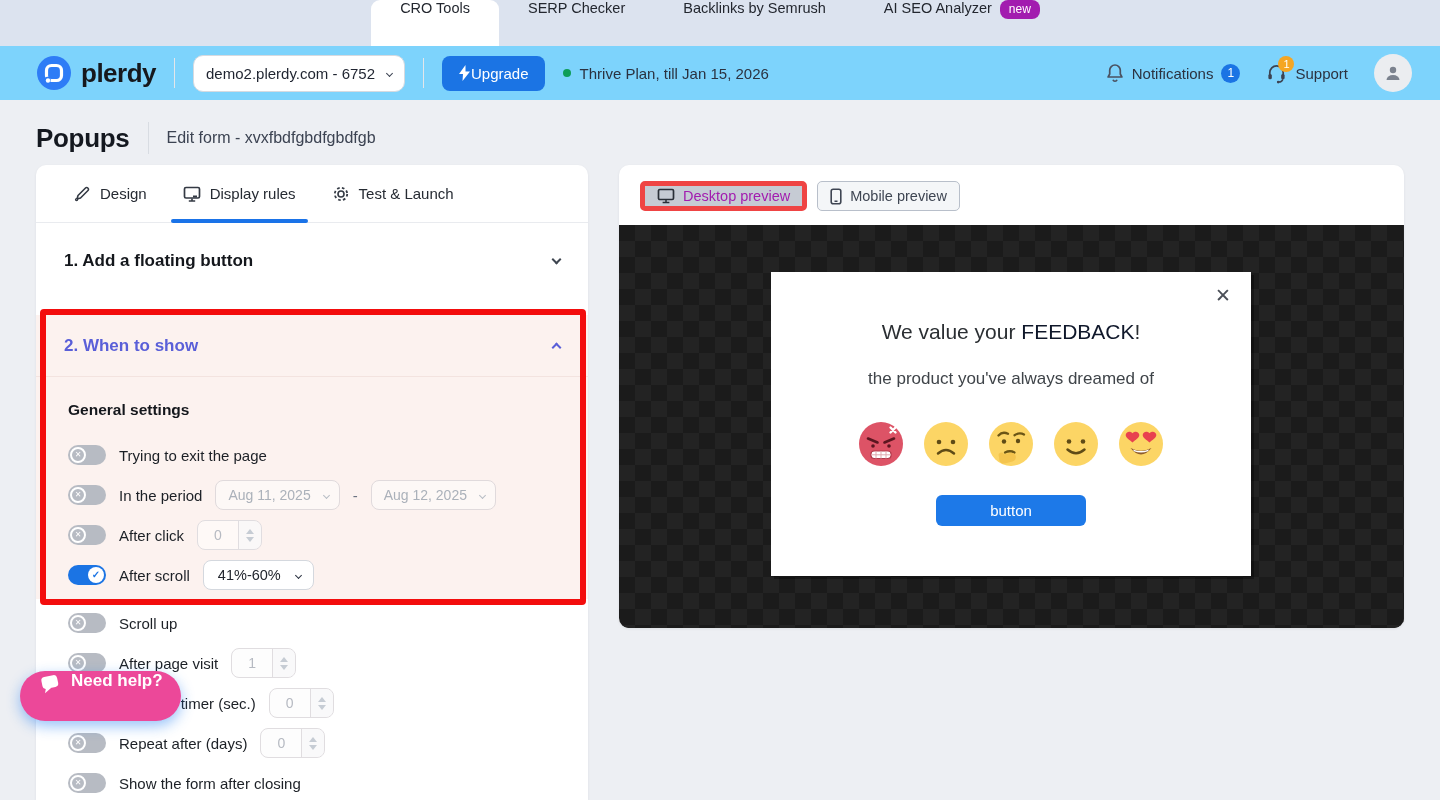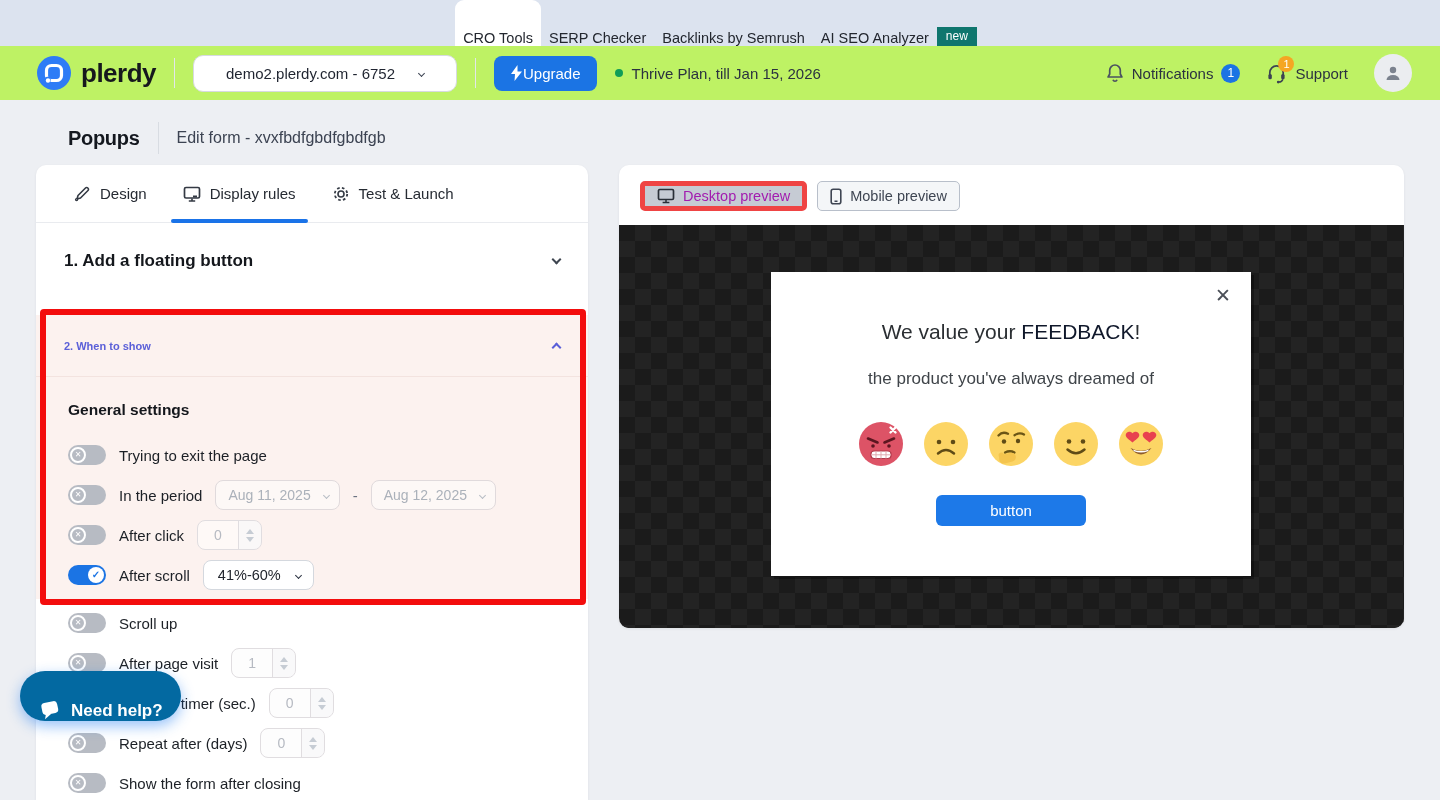--- a/index.html
+++ b/index.html
@@ -2,57 +2,57 @@
 <html><head>
 <meta charset="utf-8">
 <style>
   * { margin:0; padding:0; box-sizing:border-box; }
   html,body { width:1440px; height:800px; overflow:hidden; }
   body { font-family:"Liberation Sans", sans-serif; background:#edeff3; color:#1c2026; }
   .stage { position:relative; width:1440px; height:800px; }
 
   
   .topstrip { height:46px; background:#dce3ef; display:flex; justify-content:center; align-items:stretch; }
-  .topstrip .ttab { display:flex; align-items:flex-end; gap:8px; padding:0 8px; font-size:14.5px; color:#23272f; cursor:pointer; }
+  .topstrip .ttab { display:flex; align-items:flex-start; gap:8px; padding:0 29px; font-size:14.5px; color:#23272f; cursor:pointer; }
   .topstrip .ttab.active { background:#fff; border-radius:9px 9px 0 0; font-weight:500; }
-  .badge-new { background:#0f766e; color:#fff; font-size:12px; font-weight:500; padding:2px 9px 3px; border-radius:0; }
-
-  
-  .header { height:54px; background:#bef264; display:flex; align-items:center; padding:0 28px 0 36px; }
+  .badge-new { background:#a21caf; color:#fff; font-size:12px; font-weight:500; padding:2px 9px 3px; border-radius:8px; }
+
+  
+  .header { height:54px; background:#7dd3fc; display:flex; align-items:center; padding:0 28px 0 36px; }
   .brand { display:flex; align-items:center; gap:9px; }
   .brand-name { font-size:26px; font-weight:700; color:#16181d; letter-spacing:-0.5px; }
   .vdiv { width:1px; height:30px; background:#e3e6ea; margin:0 18px; }
-  .site-select { display:flex; align-items:center; gap:24px; border:1px solid #d6dae0; border-radius:10px; padding:9px 32px; font-size:15px; color:#1f2430; background:#fff; cursor:pointer; }
+  .site-select { display:flex; align-items:center; gap:12px; border:1px solid #d6dae0; border-radius:10px; padding:9px 12px; font-size:15px; color:#1f2430; background:#fff; cursor:pointer; }
   .btn-upgrade { display:flex; align-items:center; background:#1b74e4; color:#fff; border:none; border-radius:8px; padding:9px 16px; font-size:15px; font-weight:500; cursor:pointer; }
   .plan { display:flex; align-items:center; gap:9px; margin-left:18px; font-size:15px; color:#2b3240; }
   .dot-green { width:8px; height:8px; border-radius:50%; background:#0f9d58; }
   .header-right { margin-left:auto; display:flex; align-items:center; gap:26px; }
   .hitem { display:flex; align-items:center; gap:8px; font-size:15px; color:#2b3240; cursor:pointer; }
   .count-badge { min-width:19px; height:19px; border-radius:10px; background:#1b74e4; color:#fff; font-size:12px; display:flex; align-items:center; justify-content:center; padding:0 5px; }
   .support-iconwrap { position:relative; }
   .support-badge { position:absolute; top:-7px; right:-7px; min-width:16px; height:16px; border-radius:8px; background:#f5a623; color:#fff; font-size:11px; display:flex; align-items:center; justify-content:center; padding:0 4px; }
   .avatar { width:38px; height:38px; border-radius:50%; background:#ebedf0; display:flex; align-items:center; justify-content:center; cursor:pointer; }
 
   
   .pagetitle-row { display:flex; align-items:center; gap:18px; padding:20px 36px 0; height:56px; }
-  .pagetitle { font-size:20px; font-weight:800; color:#14181f; letter-spacing:-0.3px;margin-left:32px; }
+  .pagetitle { font-size:26px; font-weight:800; color:#14181f; letter-spacing:-0.3px; }
   .pagesub { font-size:16px; color:#3c4352; }
   .titlediv { width:1px; height:32px; background:#d8dce2; }
 
   
   .card-left { position:absolute; left:36px; top:165px; width:552px; height:635px; background:#fff; border-radius:10px 10px 0 0; box-shadow:0 1px 3px rgba(16,24,40,.07); }
   .etabs { display:flex; gap:36px; padding:0 12px 0 38px; height:58px; align-items:center; border-bottom:1px solid #e9ebef; }
   .etab { position:relative; display:flex; align-items:center; gap:9px; font-size:15px; color:#262b33; height:100%; cursor:pointer; }
   .etab .underline { display:none; }
   .etab.active .underline { display:block; position:absolute; left:-12px; right:-12px; bottom:-1px; height:4px; background:#1a73e8; border-radius:3px; }
   .section-head { display:flex; align-items:center; justify-content:space-between; padding:0 28px; height:76px; cursor:pointer; }
   .section-title { font-size:17px; font-weight:700; color:#14171c; }
   .sec2 { position:absolute; left:0; top:150px; width:552px; height:284px; background:#fcf2ef; overflow:hidden; }
   .sec2-head { display:flex; align-items:center; justify-content:space-between; padding:0 28px; height:62px; border-bottom:1px solid #f3e3df; cursor:pointer; }
-  .sec2-title { font-size:11px; font-weight:700; color:#5a5fd8; }
+  .sec2-title { font-size:17px; font-weight:700; color:#5a5fd8; }
   .annotation { position:absolute; left:4px; top:144px; width:546px; height:296px; border:6px solid #f30d0d; border-radius:4px; z-index:6; pointer-events:none; }
   .general { font-size:15.5px; font-weight:700; color:#14171c; margin:24px 0 16px 32px; }
   .rulerow { display:flex; align-items:center; gap:13px; height:40px; padding-left:32px; font-size:15px; color:#1c2026; }
   .rows-white { padding-top:4px; }
 
   
   .tgl { position:relative; width:38px; height:20px; border-radius:10px; flex:0 0 auto; cursor:pointer; }
   .tgl.off { background:#b7bbc3; }
   .tgl.off .knob { position:absolute; left:2px; top:2px; width:16px; height:16px; border-radius:50%; border:2px solid #fff; color:#fff; font-size:8px; line-height:12px; text-align:center; }
   .tgl.on { background:#1b74e4; }
@@ -70,21 +70,21 @@
   .arr-up { width:0; height:0; border-left:4px solid transparent; border-right:4px solid transparent; border-bottom:5px solid #c6ccd4; }
   .arr-dn { width:0; height:0; border-left:4px solid transparent; border-right:4px solid transparent; border-top:5px solid #c6ccd4; }
 
   .chev { display:inline-block; width:7px; height:7px; border-right:2px solid currentColor; border-bottom:2px solid currentColor; transform:rotate(45deg); }
   .chev.up { transform:rotate(-135deg); }
   .chev.sm { width:5px; height:5px; border-width:1.5px; }
   .sec-chev { color:#3f4650; margin-top:-3px; }
   .sec2-chev { color:#5a5fd8; margin-bottom:-3px; }
 
   
-  .needhelp { position:absolute; left:20px; top:671px; width:161px; height:50px; border-radius:26px; background:#0369a1; display:flex; align-items:flex-end; gap:9px; padding-left:18px; box-shadow:0 5px 14px rgba(24,119,242,.45); z-index:20; cursor:pointer; }
+  .needhelp { position:absolute; left:20px; top:671px; width:161px; height:50px; border-radius:26px; background:#ec4899; display:flex; align-items:flex-start; gap:9px; padding-left:18px; box-shadow:0 5px 14px rgba(24,119,242,.45); z-index:20; cursor:pointer; }
   .needhelp span { color:#fff; font-size:17px; font-weight:700; }
 
   
   .card-right { position:absolute; left:619px; top:165px; width:785px; height:463px; background:#fff; border-radius:10px; box-shadow:0 1px 3px rgba(16,24,40,.07); overflow:hidden; }
   .pv-bar { height:60px; display:flex; align-items:flex-start; gap:10px; padding:16px 0 0 21px; }
   .pv-btn { display:flex; align-items:center; gap:8px; height:30px; padding:0 12px; font-size:14.5px; border-radius:5px; cursor:pointer; }
   .pv-btn.active { background:#c6cbd4; color:#a21caf; border:5px solid #ef4444; }
   .pv-btn.idle { background:#f4f6f8; color:#3e4552; border:1px solid #b8bfca; }
   .pv-dark { position:absolute; left:0; top:60px; width:785px; height:403px;
     background-color:#1b1b1b;

